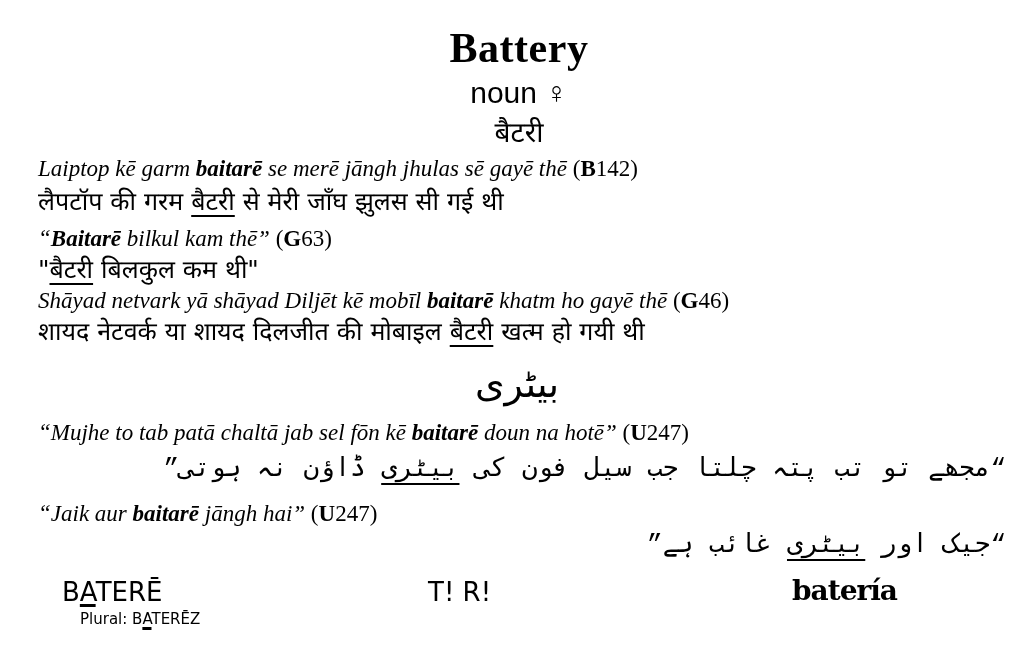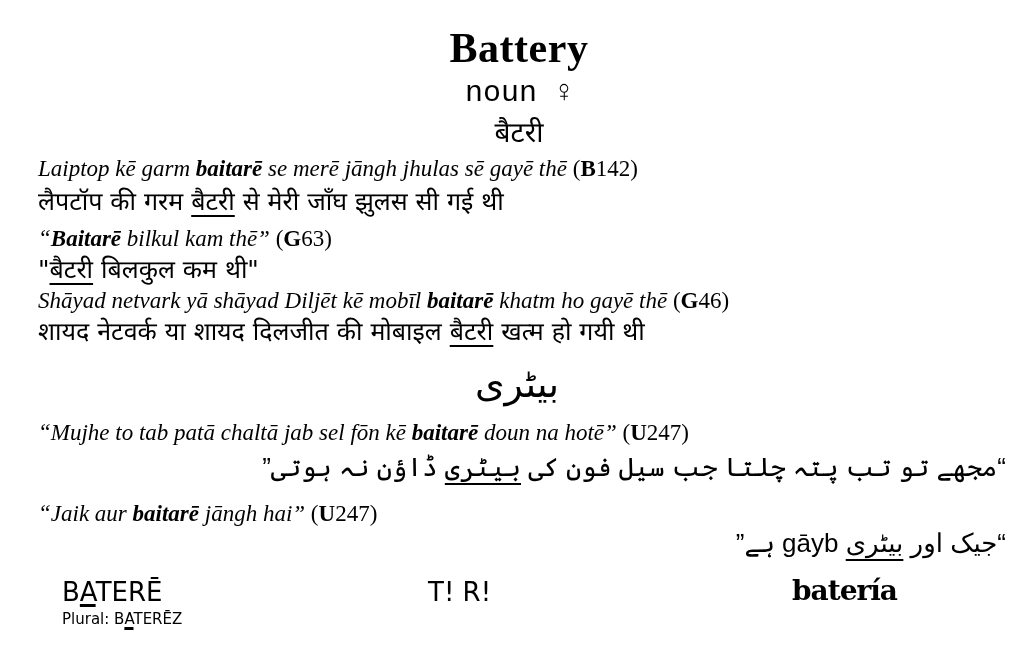--- a/index.html
+++ b/index.html
@@ -18,21 +18,21 @@
     box-sizing: border-box;
     padding-left: 14px;
   }
   .title {
     font-size: 42px;
     font-weight: bold;
     letter-spacing: 0.5px;
   }
   .subtitle {
     font-size: 30px;
-    font-family: Liberation Mono, monospace;
+    font-family: Liberation Sans, sans-serif;
   }
   .hindi-head {
     font-size: 28px;
     font-family: "DejaVu Sans", "Liberation Sans", sans-serif;
   }
   .roman {
     font-size: 23px;
     font-style: italic;
   }
   .roman .kw { font-weight: bold; }
@@ -49,21 +49,21 @@
     text-underline-offset: 5px;
   }
   .urdu-head {
     font-size: 38px;
     font-family: "DejaVu Sans", sans-serif;
     padding-left: 10px;
   }
   .urdu-line {
     direction: rtl;
     font-size: 26px;
-    font-family: Liberation Sans, sans-serif;
+    font-family: Liberation Mono, monospace;
     text-align: left;
   }
   .urdu-line .und {
     text-underline-offset: 7px;
     text-decoration-thickness: 2px;
   }
   .translit {
     font-family: "DejaVu Sans", "Liberation Sans", sans-serif;
     font-weight: normal;
     font-size: 26px;
@@ -104,23 +104,23 @@
   <div class="abs hindi" style="left:38px; top:313px"><span>शायद नेटवर्क या शायद दिलजीत की मोबाइल </span><span class="und">बैटरी</span><span> खत्म हो गयी थी</span></div>
 
   <div class="abs center-col urdu-head" style="top:362px">بیٹری</div>
 
   <div class="abs roman" style="left:38px; top:420px"><span>“Mujhe to tab patā chaltā jab sel fōn kē </span><span class="kw">baitarē</span><span> doun na hotē” </span><span class="ref"><span>(</span><span class="refletter">U</span><span>247)</span></span></div>
 
   <div class="abs urdu-line" style="right:18px; top:452px"><span>“مجھے تو تب پتہ چلتا جب سیل فون کی </span><span class="und">بیٹری</span><span> ڈاؤن نہ ہوتی”</span></div>
 
   <div class="abs roman" style="left:38px; top:501px"><span>“Jaik aur </span><span class="kw">baitarē</span><span> jāngh hai” </span><span class="ref"><span>(</span><span class="refletter">U</span><span>247)</span></span></div>
 
-  <div class="abs urdu-line" style="right:18px; top:528px"><span>“جیک اور </span><span class="und">بیٹری</span><span> gāyb ہے”</span></div>
+  <div class="abs urdu-line" style="right:18px; top:528px"><span>“جیک اور </span><span class="und">بیٹری</span><span> غائب ہے”</span></div>
 
   <div class="abs translit" style="left:62px; top:577px"><span>B</span><span class="und">A</span><span>TERĒ</span></div>
 
-  <div class="abs translit plural" style="left:62px; top:610px"><span>Plural: </span><span>B</span><span class="und">A</span><span>TERĒZ</span></div>
+  <div class="abs translit plural" style="left:80px; top:610px"><span>Plural: </span><span>B</span><span class="und">A</span><span>TERĒZ</span></div>
 
   <div class="abs translit" style="left:428px; top:577px">T! R!</div>
 
   <div class="abs blackletter" style="left:792px; top:574px">batería</div>
 
 </div>
 
 </body></html>

